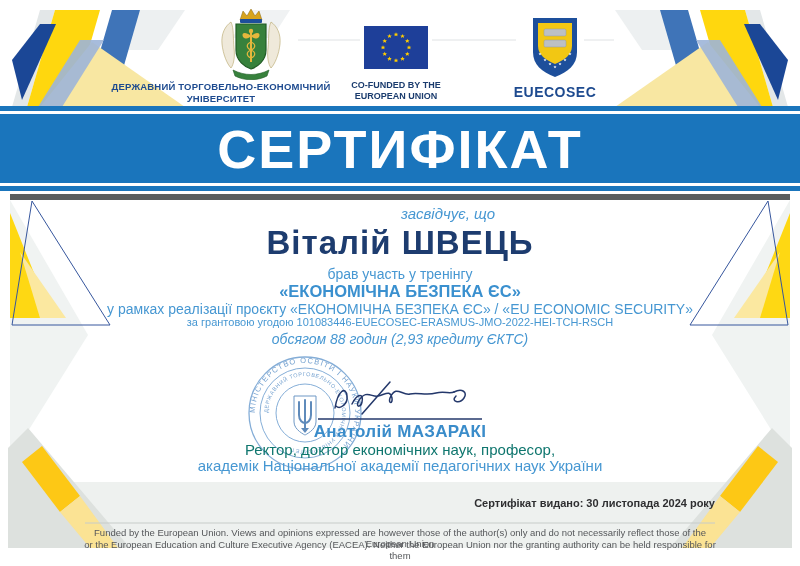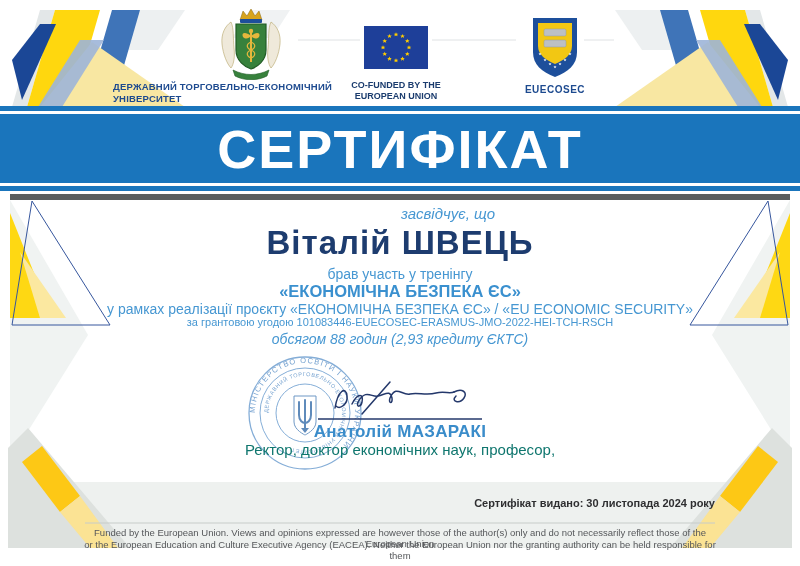--- a/index.html
+++ b/index.html
@@ -14,21 +14,21 @@
   .z1{z-index:1;}
   .z2{z-index:2;}
 
   .title-band{
     top:114px;height:69px;left:0;width:800px;
     display:flex;align-items:center;justify-content:center;
     color:#ffffff;font-size:54px;font-weight:bold;letter-spacing:2px;
   }
   .uni-name{top:81px;font-size:9.5px;font-weight:bold;color:#1d4a8f;line-height:12px;letter-spacing:.2px;}
   .eu-caption{top:80px;left:332px;width:128px;text-align:center;font-size:9px;font-weight:bold;color:#1b3c6e;line-height:11px;}
-  .euecosec-caption{top:84px;left:495px;width:120px;text-align:center;font-size:10px;font-weight:bold;color:#1d4a8f;letter-spacing:.5px;}
+  .euecosec-caption{top:84px;left:495px;width:120px;text-align:center;font-size:14px;font-weight:bold;color:#1d4a8f;letter-spacing:.5px;}
 
   .t-certifies{top:205px;font-size:15px;font-style:italic;color:#4697d2;padding-left:48px;}
   .t-recipient{top:224px;font-size:33px;font-weight:bold;color:#1d3c6f;letter-spacing:1px;}
   .t-participation{top:266px;font-size:14px;color:#4697d2;}
   .t-training{top:282px;font-size:16.5px;font-weight:bold;color:#3a90cf;}
   .t-project{top:301px;font-size:14px;color:#4697d2;}
   .t-grant{top:316px;font-size:11px;color:#4697d2;}
   .t-volume{top:331px;font-size:14px;font-style:italic;color:#4697d2;}
 
   .t-signer{top:422px;font-size:17px;font-weight:bold;color:#3a8cca;letter-spacing:.3px;}
@@ -118,21 +118,21 @@
     <path d="M29,16 H59 V42 C59,53 50,59 44,61 C38,59 29,53 29,42 Z" fill="#37813c" stroke="#225c26" stroke-width="1.2"></path>
     <line x1="44" y1="22" x2="44" y2="54" stroke="#e6b73c" stroke-width="2"></line>
     <circle cx="44" cy="23" r="2.2" fill="#e6b73c"></circle>
     <path d="M44,28 C38,23 34,25 36,29 C39,32 42,30 44,28 Z" fill="#e6b73c"></path>
     <path d="M44,28 C50,23 54,25 52,29 C49,32 46,30 44,28 Z" fill="#e6b73c"></path>
     <path d="M44,34 C39,36 39,40 44,42 C49,44 49,48 44,50" fill="none" stroke="#e6b73c" stroke-width="1.2"></path>
     <path d="M44,34 C49,36 49,40 44,42 C39,44 39,48 44,50" fill="none" stroke="#e6b73c" stroke-width="1.2"></path>
     <path d="M26,62 C38,68 50,68 62,62 L60,68 C50,73 38,73 28,68 Z" fill="#37813c" stroke="#225c26" stroke-width="0.6"></path>
   </svg>
 
-  <div class="abs z2 uni-name" style="left:113px;width:240px;text-align:left;">
+  <div class="abs z2 uni-name" style="left:101px;width:240px;text-align:center;">
     <div>ДЕРЖАВНИЙ ТОРГОВЕЛЬНО-ЕКОНОМІЧНИЙ</div>
     <div>УНІВЕРСИТЕТ</div>
   </div>
 
   <svg class="abs z1" style="left:364px;top:26px;" width="64" height="43" viewBox="0 0 64 43">
     <defs>
       <path id="star5" d="M0,-1 L0.294,-0.309 1,-0.309 0.476,0.118 0.684,0.809 0,0.382 -0.684,0.809 -0.476,0.118 -1,-0.309 -0.294,-0.309 Z"></path>
     </defs>
     <rect width="64" height="43" fill="#1e3f99"></rect>
     <g fill="#ffcc00">
@@ -213,18 +213,19 @@
       <path d="M95,56 C98,38 106,34 107,44 C108,52 100,58 96,54"></path>
       <path d="M112,52 C118,40 124,42 122,50 C121,55 116,56 118,50 C126,36 132,46 138,44 C146,42 150,38 152,46 C153,52 148,52 150,46 C156,32 162,44 170,42 C178,40 186,44 196,41 C204,39 210,42 214,40"></path>
       <path d="M214,40 C222,36 228,40 224,46 C220,52 210,50 216,44"></path>
       <path d="M150,30 L122,62"></path>
     </g>
     <line x1="78" y1="67" x2="242" y2="67" stroke="#24386b" stroke-width="1.5"></line>
   </svg>
 
   <div class="abs z2 ctr t-signer">Анатолій МАЗАРАКІ</div>
   <div class="abs z2 ctr t-role1">Ректор, доктор економічних наук, професор,</div>
+  <div class="abs z2 ctr t-role2">академік Національної академії педагогічних наук України</div>
 
   <div class="abs z2 t-issued">Сертифікат видано: 30 листопада 2024 року</div>
   <div class="abs z2 t-disc1">Funded by the European Union. Views and opinions expressed are however those of the author(s) only and do not necessarily reflect those of the European Union</div>
   <div class="abs z2 t-disc2">or the European Education and Culture Executive Agency (EACEA). Neither the European Union nor the granting authority can be held responsible for them</div>
 
 </div>
 
 </body></html>

